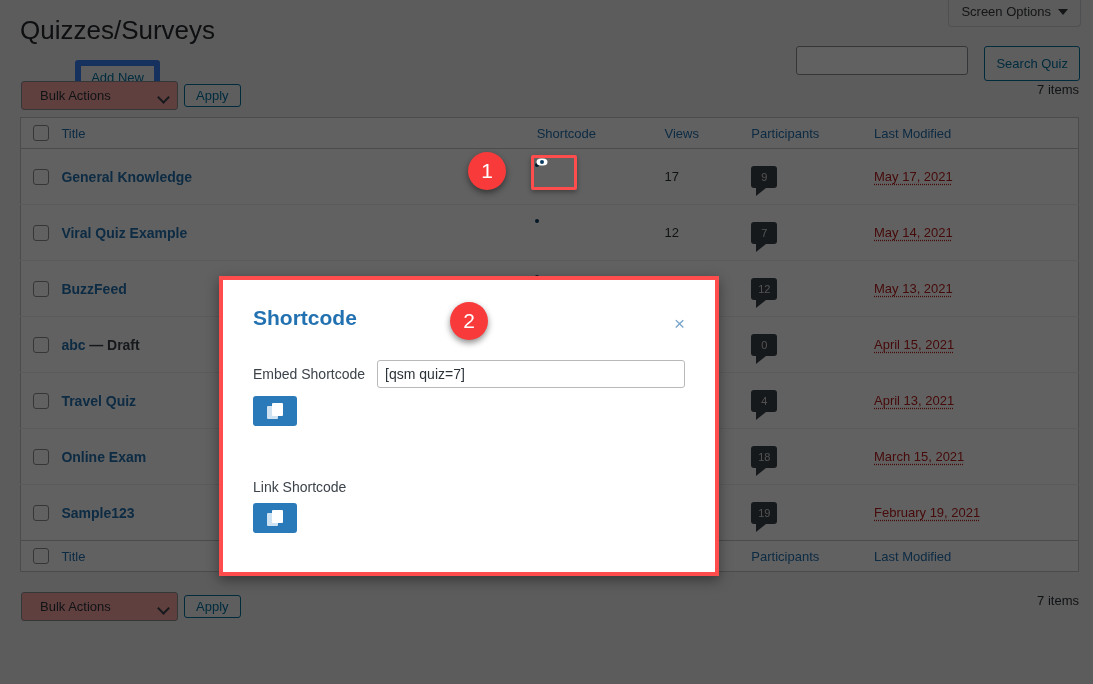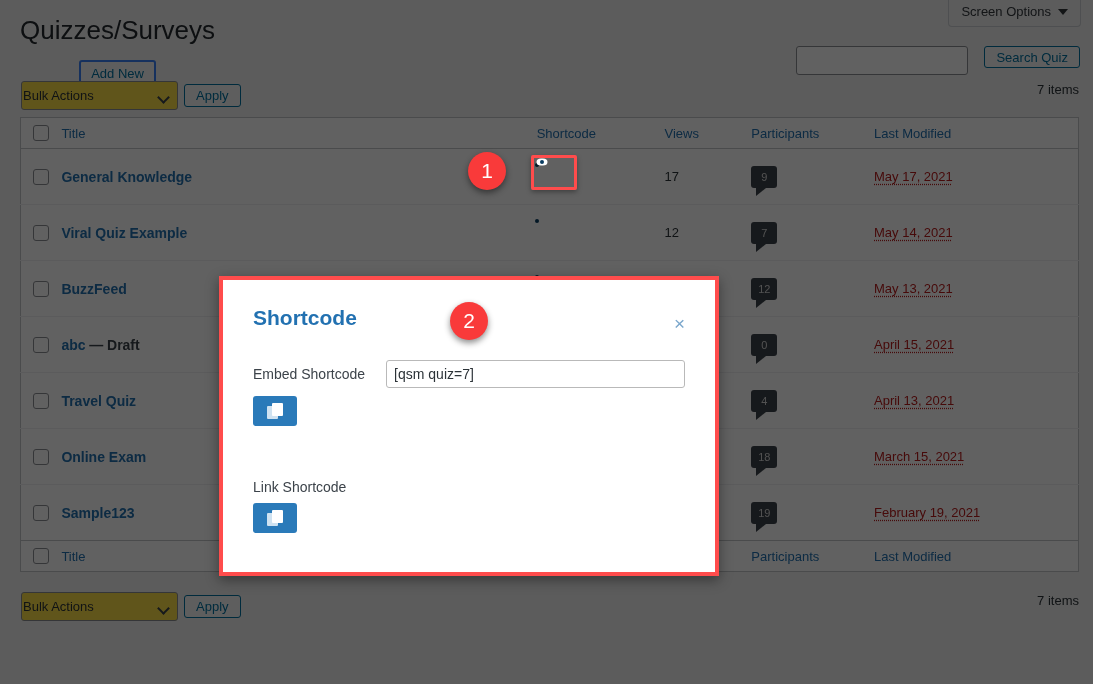--- a/index.html
+++ b/index.html
@@ -60,21 +60,21 @@
     display: flex; align-items: center; gap: 12px; flex-direction: column;
   }
   .page-title {
     font-size: 26px;
     font-weight: 400;
     color: #23282d;
     line-height: 1.3;
     margin: 0;
   }
   .add-new-btn {
-    border: 2px solid #3b82f6;
+    border: 6px solid #3b82f6;
     color: #0071a1;
     background: #f6f7f7;
     border-radius: 3px;
     font-size: 13px;
     padding: 5px 10px 6px;
     line-height: 1.1;
   }
 
   
   .search-row {
@@ -88,21 +88,21 @@
     border: 1px solid #8c8f94;
     border-radius: 3px;
     background: #fff;
     font-size: 13px;
     padding: 0 8px;
     color: #2c3338;
     outline: none;
   }
   .search-btn {
     margin-left: 16px;
-    height: 22px;
+    height: 35px;
     border: 1px solid #0071a1;
     border-radius: 3px;
     background: #f6f7f7;
     color: #0071a1;
     font-size: 13px;
     padding: 0 11px;
     white-space: nowrap;
   }
   .import-export-btn {
     margin-left: 5px;
@@ -134,24 +134,24 @@
     display: flex; align-items: center; gap: 6px;
   }
   .tablenav.top { top: 81px; left: 21px; }
   .tablenav.bottom { top: 592px; left: 21px; }
 
   .bulk-select {
     width: 157px;
     height: 29px;
     border: 1px solid #8c8f94;
     border-radius: 3px;
-    background: #fde047;
+    background: #fca5a5;
     color: #2c3338;
     font-size: 13px;
-    padding: 0 24px 0 1px;
+    padding: 0 24px 0 18px;
     appearance: none;
     -webkit-appearance: none;
     position: relative;
     font-family: "Liberation Sans", sans-serif;
   }
   .select-wrap { position: relative; display: inline-block; }
   .select-wrap::after {
     content: "";
     position: absolute;
     right: 10px; top: 12px;
@@ -343,21 +343,21 @@
     position: absolute;
     right: 24px; top: 33px;
     color: #7ba7cc;
     font-size: 19px;
     line-height: 1;
     cursor: pointer;
     background: none; border: none;
     font-family: "Liberation Sans", sans-serif;
   }
   .field-group { margin-top: 30px; }
-  .field-row { display: flex; align-items: center; gap: 21px; }
+  .field-row { display: flex; align-items: center; gap: 12px; }
   .field-label {
     font-size: 14px;
     color: #3c434a;
     white-space: nowrap;
   }
   .field-input {
     flex: 1;
     height: 28px;
     border: 1px solid #b9b9b9;
     border-radius: 3px;

